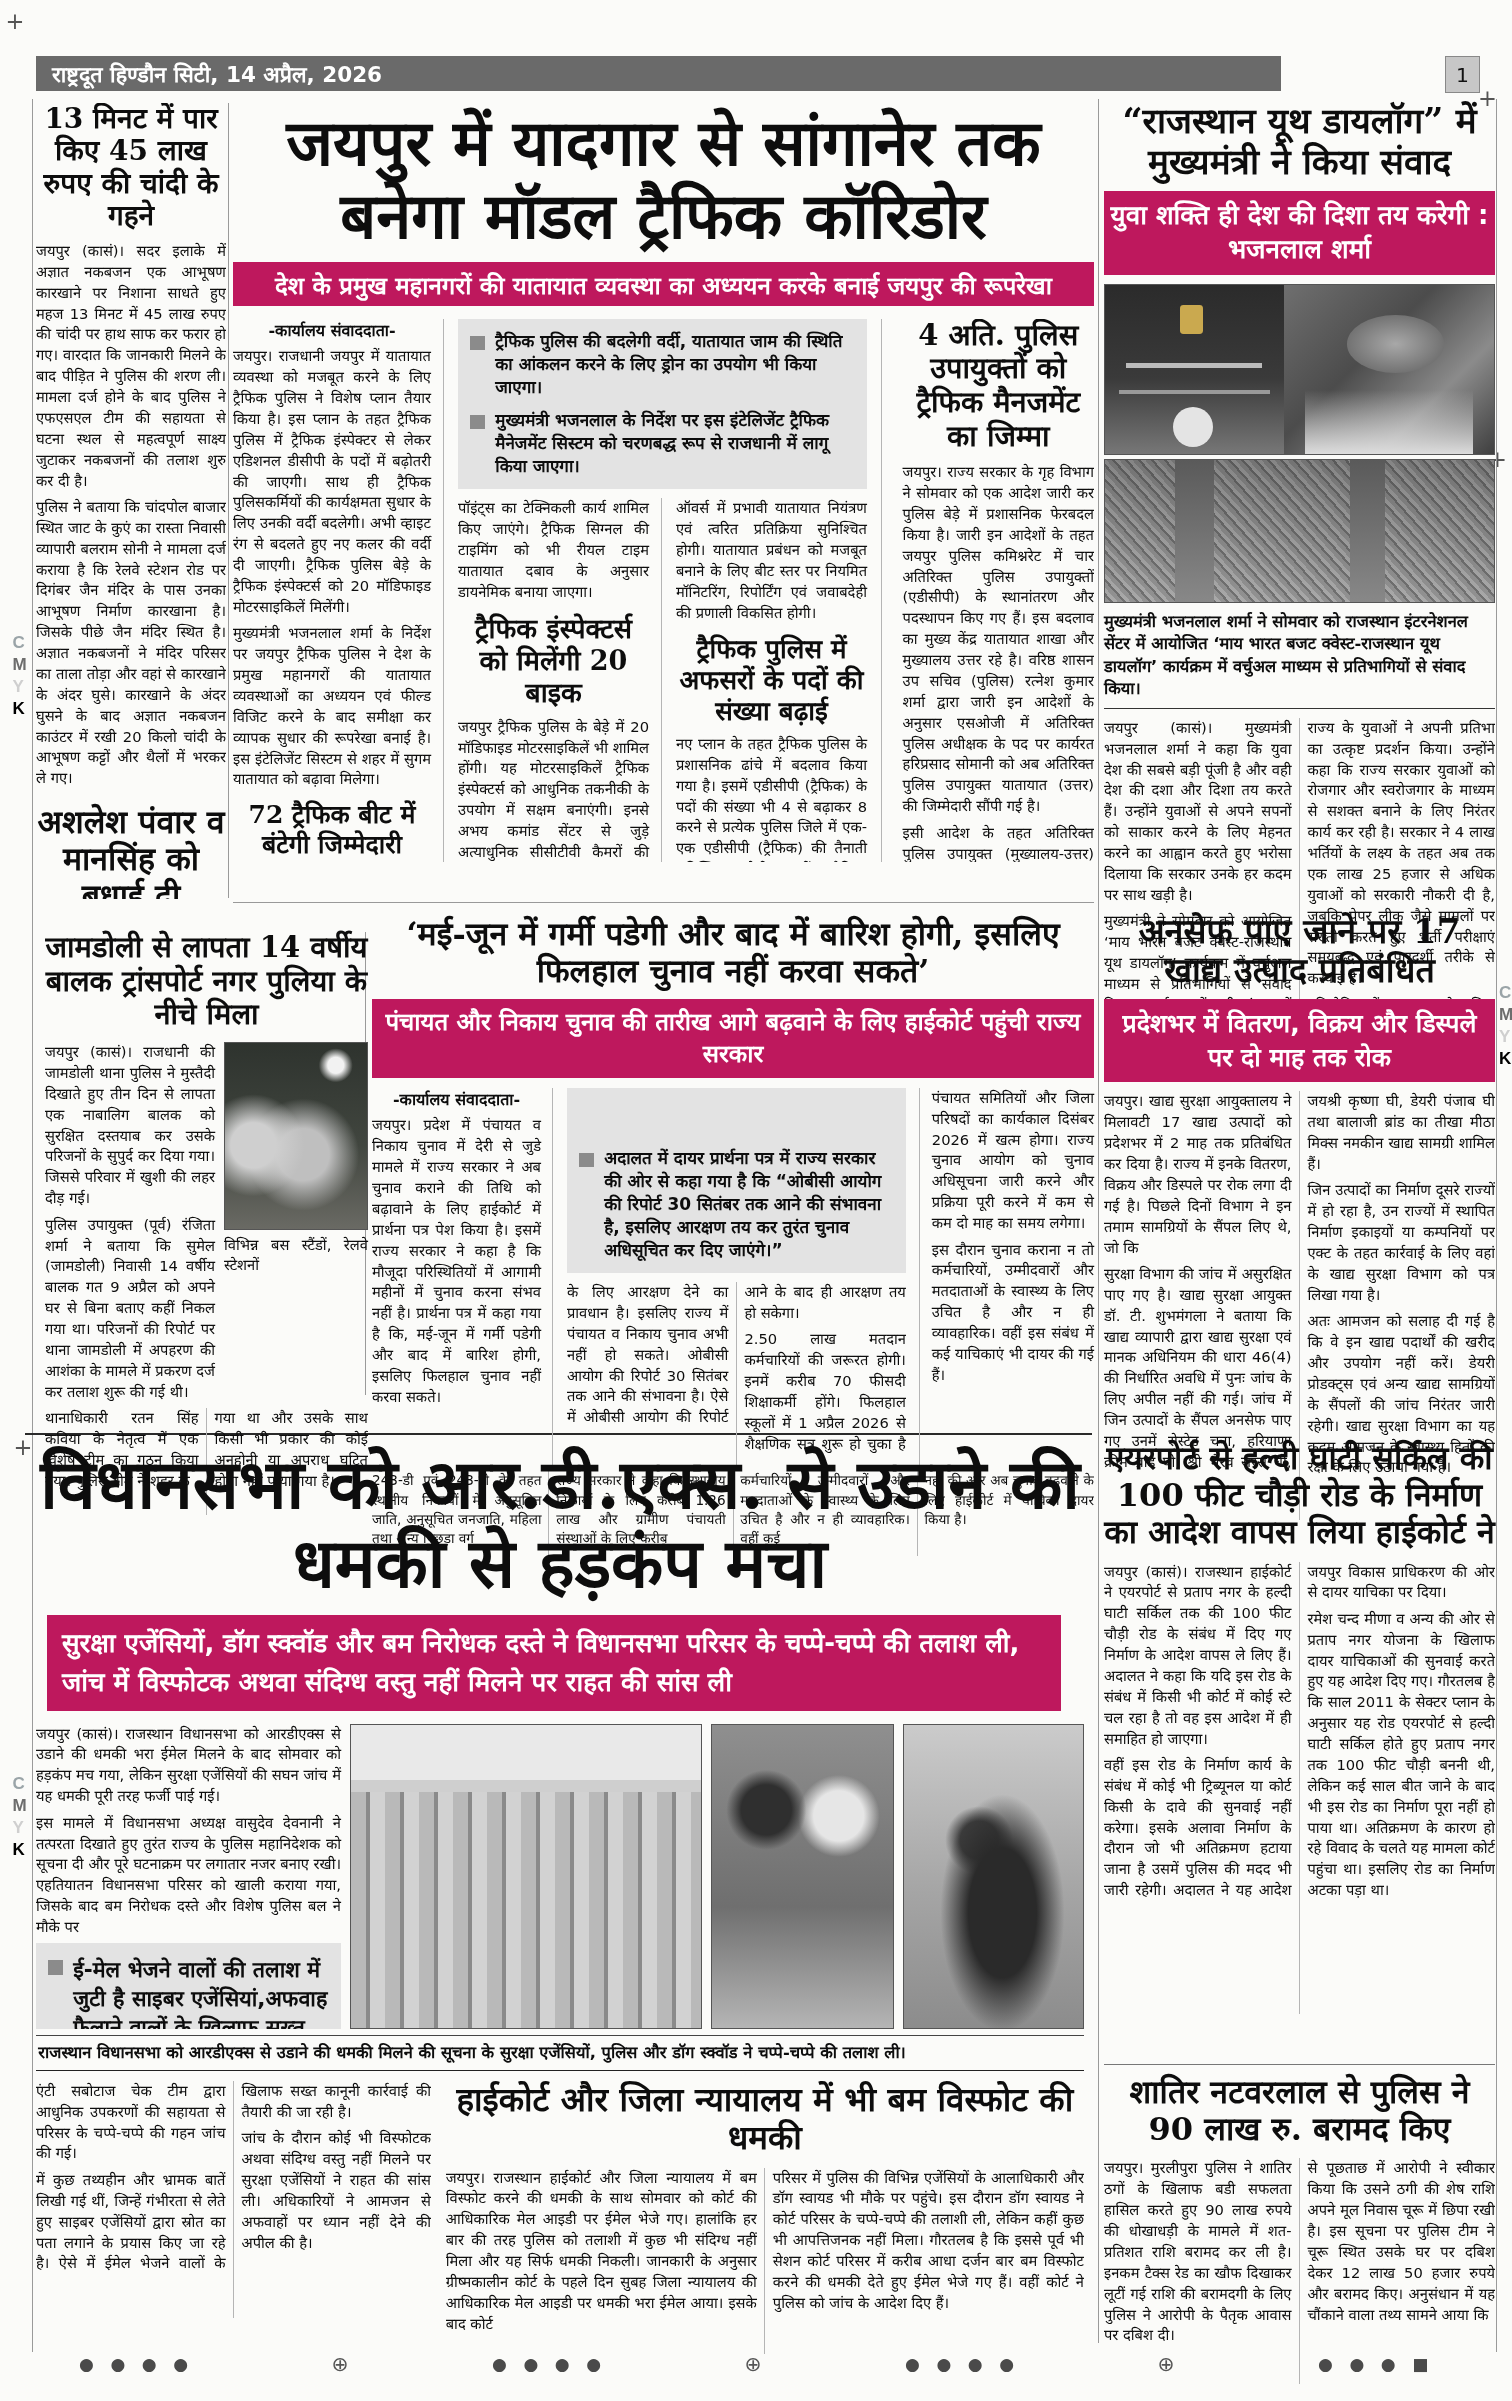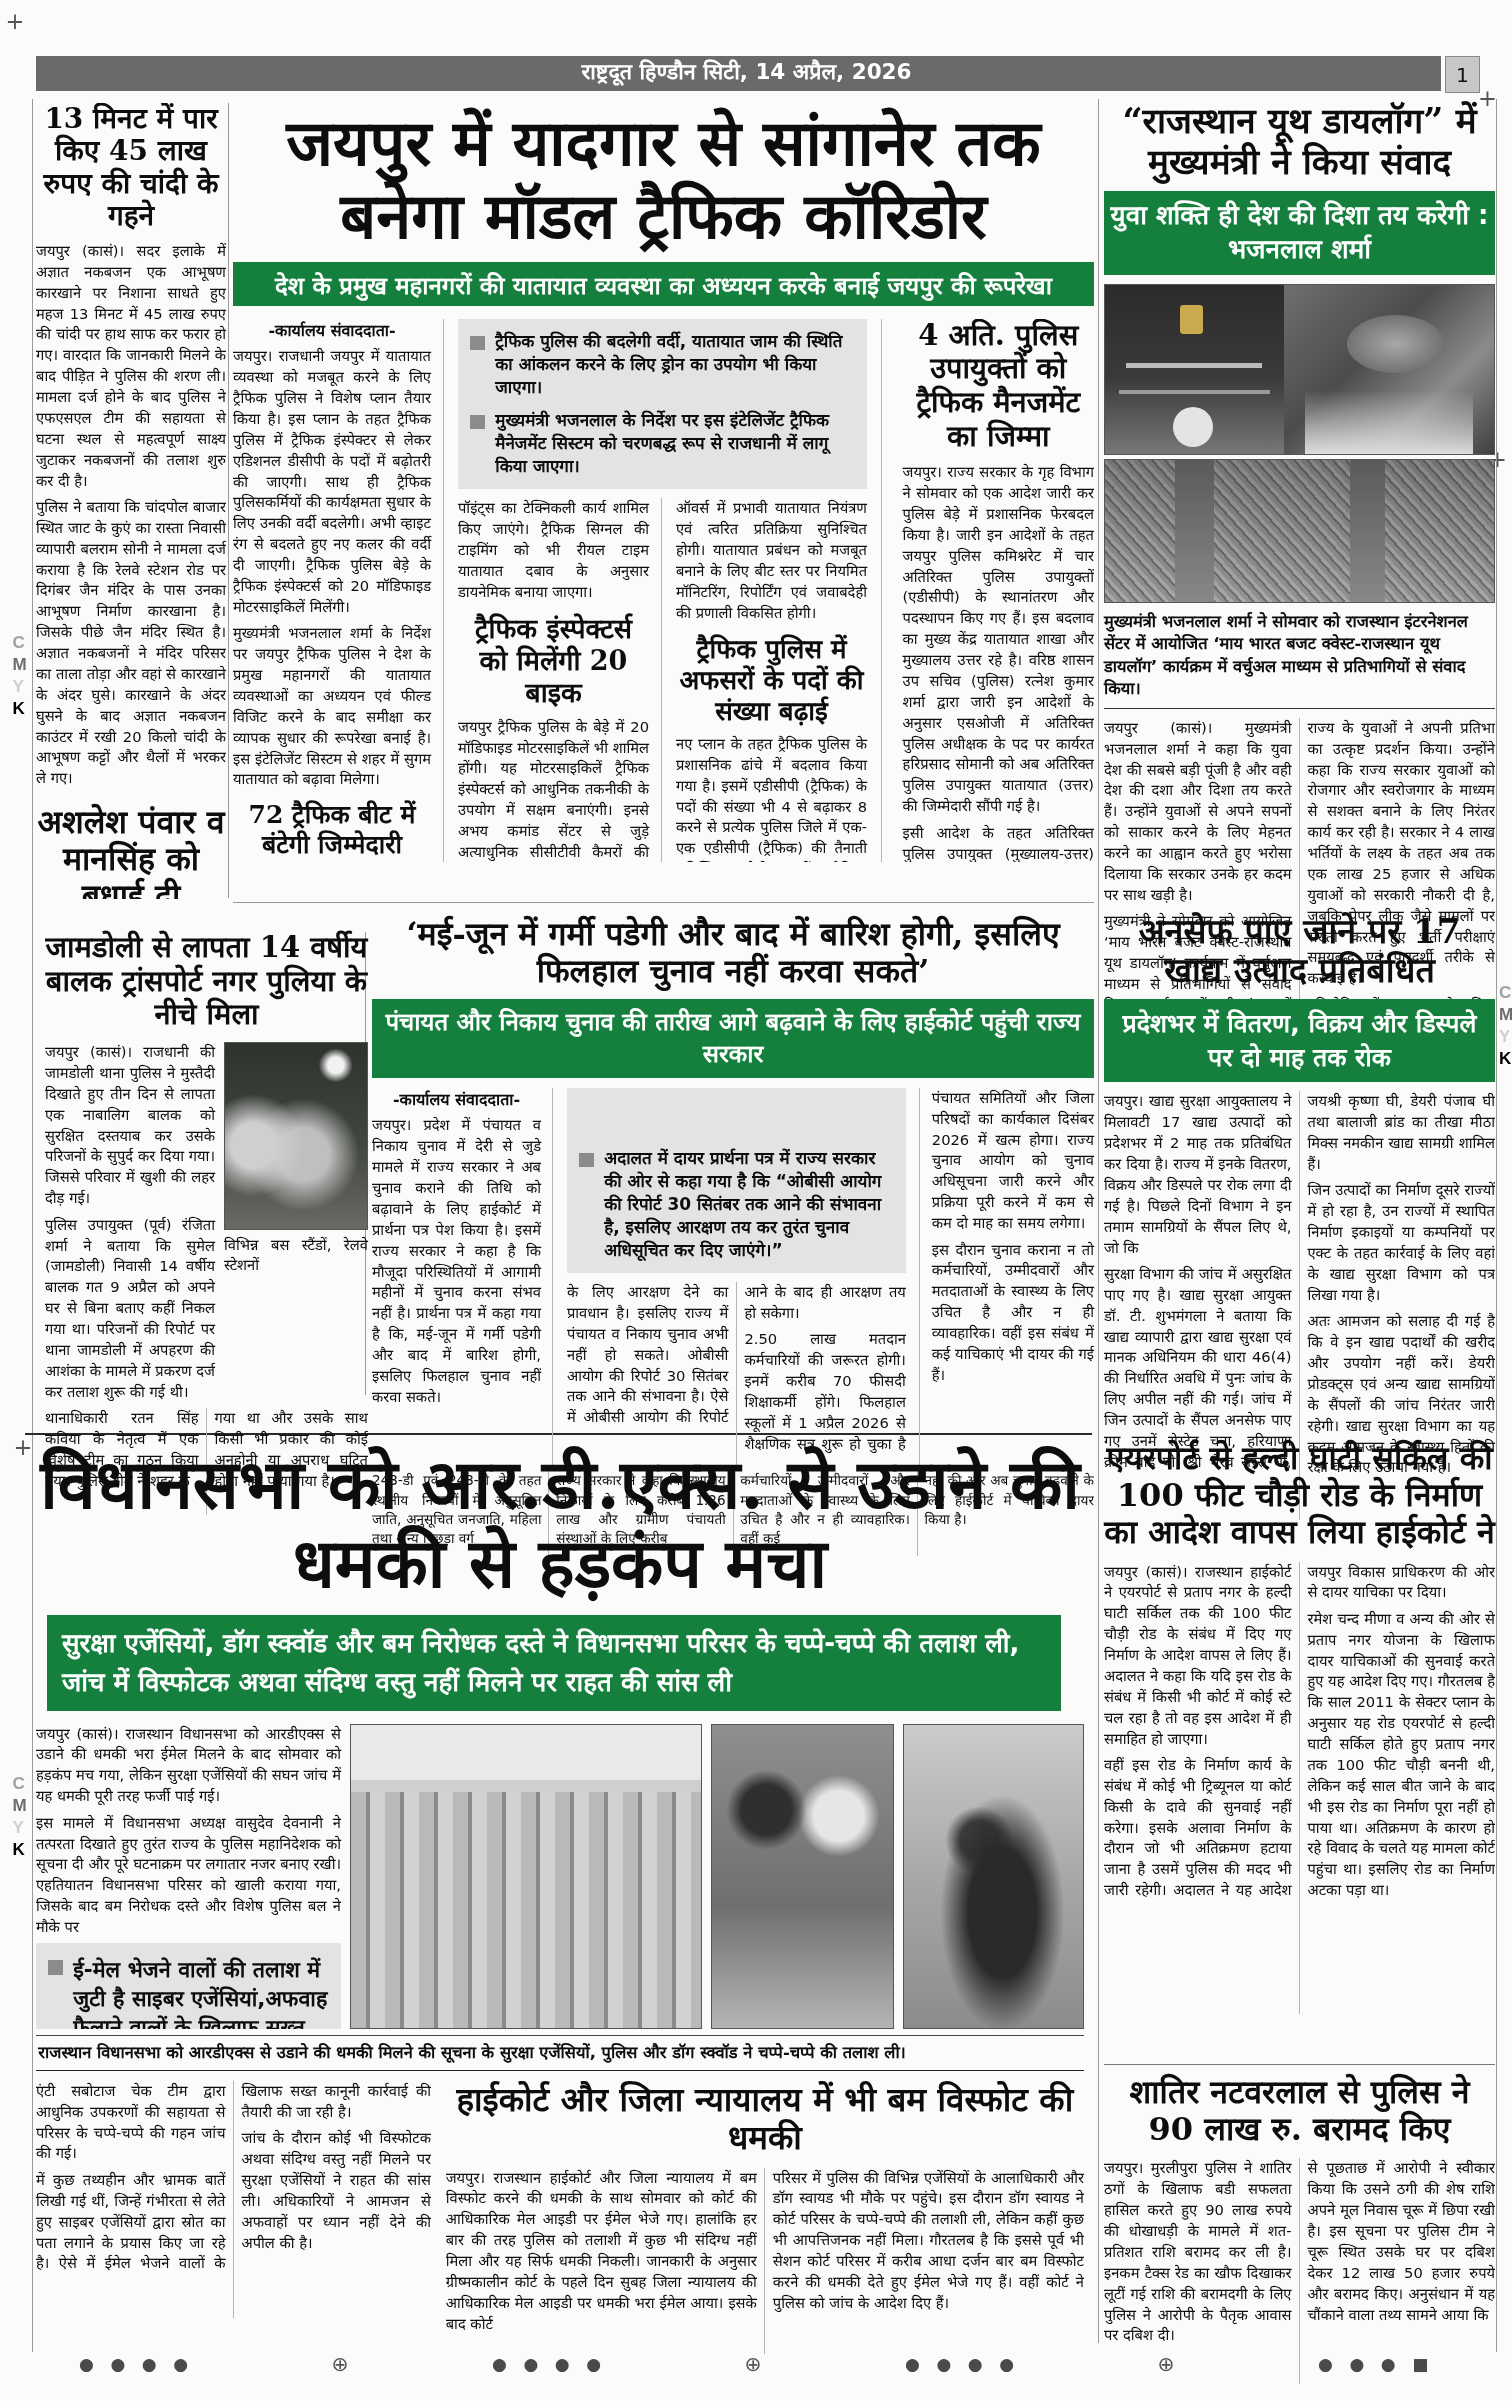--- a/index.html
+++ b/index.html
@@ -6,21 +6,21 @@
   .page{position:relative;width:1512px;height:2401px;background:#fbfbf9;color:#0d0d0d;
         font-family:"DejaVu Sans",sans-serif;overflow:hidden;}
   .abs{position:absolute;}
   .serif{font-family:"DejaVu Serif",serif;}
   .masthead{background:#6a6a6a;color:#fff;display:flex;align-items:center;font-weight:bold;}
   .masthead .ml{font-size:21.5px;padding-left:16px;flex:0 0 auto;}
   .masthead .mc{font-size:22.6px;flex:1;text-align:center;}
   .pagebox{background:#c7c7c7;color:#111;display:flex;align-items:center;justify-content:center;
            font-size:20.3px;border:1.1px solid #888;}
   .h-main{font-weight:bold;text-align:center;line-height:1.16;}
-  .deckbar{background:#15803d;color:#fff;font-weight:bold;text-align:center;}
+  .deckbar{background:#be185d;color:#fff;font-weight:bold;text-align:center;}
   .body-t{font-size:14.7px;line-height:1.42;text-align:justify;}
   .body-t p{margin:0 0 5.6px 0;}
   .byline{font-weight:bold;text-align:center;font-size:16px;margin:0 0 5.6px 0;}
   .subhead{font-weight:bold;text-align:center;line-height:1.2;margin:10.2px 0 6.8px 0;}
   .cols2{column-count:2;column-gap:16px;column-rule:0.6px solid #b5b5b5;}
   .graybox{background:#e3e3e3;padding:11.3px 12.4px;}
   .bulletrow{display:flex;gap:10.2px;margin-bottom:10.2px;}
   .sq{flex:0 0 auto;width:14.7px;height:14.7px;background:#8b8b8b;margin-top:5.6px;}
   .bullettext{font-weight:bold;font-size:17px;line-height:1.35;text-align:left;}
   .caption{font-weight:bold;font-size:16.4px;line-height:1.35;}
@@ -36,21 +36,21 @@
 </head>
 <body>
 
 <div class="page">
 
   <div class="abs cross" style="left:5.6px;top:8px;">+</div>
   <div class="abs cross" style="left:1478px;top:85px;">+</div>
   <div class="abs cross" style="left:13.6px;top:1434px;">+</div>
   <div class="abs cross" style="left:1488px;top:446px;">+</div>
 
-  <div class="abs masthead" style="left:36px;top:56px;width:1405px;height:35px;flex-direction:column;">
+  <div class="abs masthead" style="left:36px;top:56px;width:1245px;height:35px;">
     <span class="ml">राष्ट्रदूत हिण्डौन सिटी, 14 अप्रैल, 2026</span>
   </div>
   <div class="abs pagebox" style="left:1445px;top:56px;width:33px;height:35px;">
     <span>1</span>
   </div>
 
   <div class="abs vrule" style="left:32px;top:99px;height:2253px;"></div>
   <div class="abs vrule" style="left:1496px;top:99px;height:2253px;"></div>
   <div class="abs vrule" style="left:228px;top:103px;height:795px;"></div>
   <div class="abs vrule" style="left:1098px;top:99px;height:2244px;"></div>

